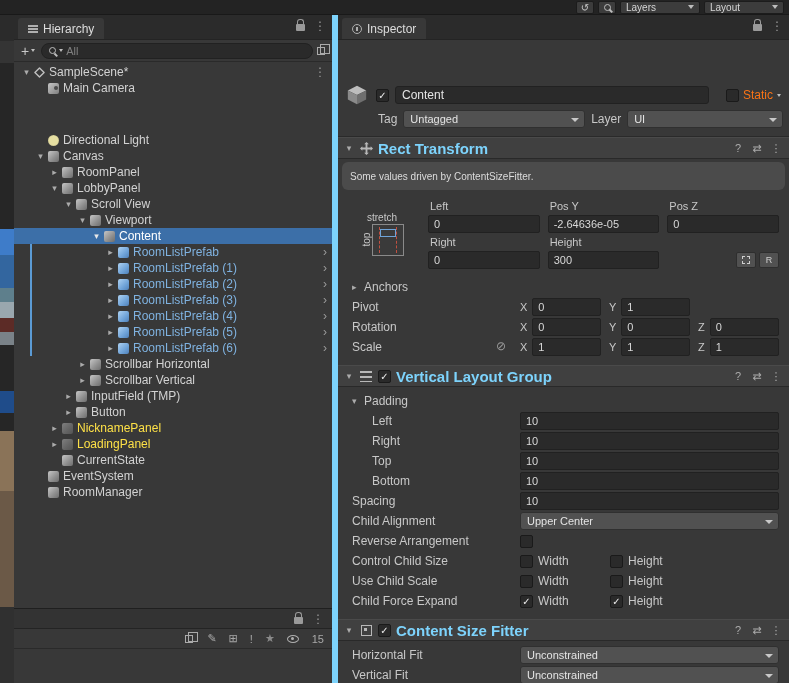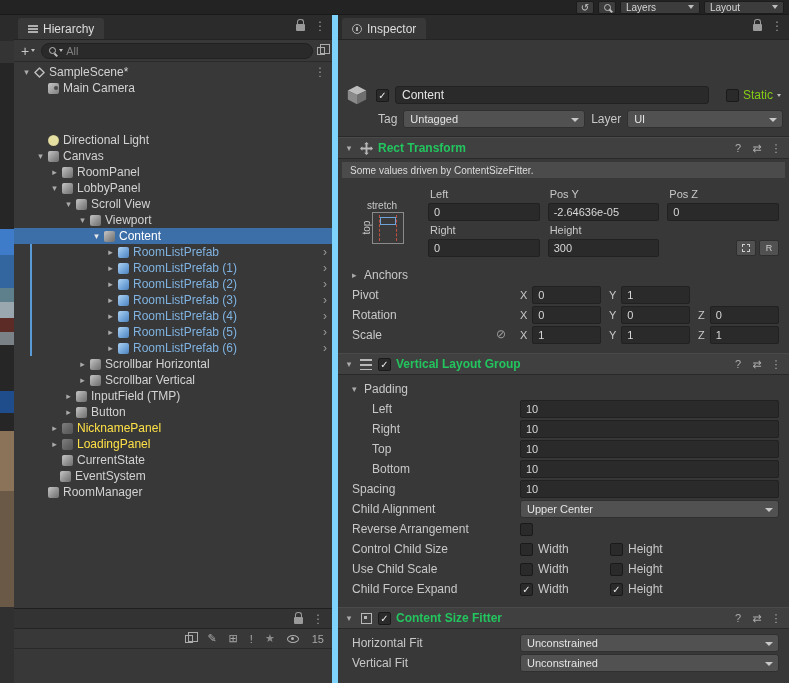--- a/index.html
+++ b/index.html
@@ -87,39 +87,39 @@
   
   .inspector { flex:1; display:flex; flex-direction:column; background:#383838;gap:37px; }
   .insp-body { flex:1; overflow:hidden; }
 
   .go-header { padding:5px 6px 6px 6px; border-bottom:1px solid #2A2A2A; }
   .go-row1 { display:flex; align-items:center; gap:6px; height:26px; }
   .go-cube { width:26px; height:24px; display:flex; align-items:center; justify-content:center; flex:none; }
   .checkbox { width:13px; height:13px; background:#2A2A2A; border:1px solid #1A1A1A; border-radius:2px; flex:none; display:flex; align-items:center; justify-content:center; font-size:10px; color:#EAEAEA; }
   .checkbox.checked::after { content:"✓"; }
   .name-field { flex:1; height:18px; background:#2A2A2A; border:1px solid #212121; border-radius:3px; display:flex; align-items:center; padding:0 6px; color:#E4E4E4; font-size:12px; }
-  .static-group { display:flex; align-items:center; gap:4px; flex:none; padding-right:2px; color:#84cc16;padding-left:11px; }
+  .static-group { display:flex; align-items:center; gap:4px; flex:none; padding-right:2px; color:#f97316;padding-left:11px; }
   .go-row2 { display:flex; align-items:center; gap:6px; height:22px; padding-left:34px; }
   .go-row2 .lbl { color:#C8C8C8; flex:none; }
   .dropdown { height:18px; background:#515151; border:1px solid #303030; border-radius:3px; display:flex; align-items:center; padding:0 18px 0 6px; position:relative; font-size:11px; color:#E4E4E4; white-space:nowrap; overflow:hidden; }
   .dropdown::after { content:""; position:absolute; right:5px; top:7px; border-left:4px solid transparent; border-right:4px solid transparent; border-top:4px solid #C8C8C8; }
   .dd-tag { flex:1.2; }
   .dd-layer { flex:1; }
 
   .comp-header { height:22px; background:#404040; border-top:1px solid #4A4A4A; border-bottom:1px solid #292929; display:flex; align-items:center; gap:5px; padding:0 6px; }
   .fold { font-size:9px; color:#ABABAB; width:10px; text-align:center; flex:none; }
   .comp-icon { width:14px; height:14px; display:flex; align-items:center; justify-content:center; flex:none; }
   .vlg-glyph { width:12px; height:11px; background:repeating-linear-gradient(#B8B8B8 0 2px, transparent 2px 5px); }
   .csf-glyph { width:11px; height:11px; border:1.5px solid #B8B8B8; position:relative; }
   .csf-glyph::after { content:""; position:absolute; left:2.5px; top:2.5px; width:3px; height:3px; background:#B8B8B8; }
-  .comp-title { color:#22c55e; font-weight:bold; font-size:12px; }
+  .comp-title { color:#7dd3fc; font-weight:bold; font-size:15px; }
   .hdr-spacer { flex:1; }
   .hdr-icon { color:#ABABAB; font-size:11px; width:14px; text-align:center; }
 
-  .helpbox { margin:3px 4px; height:16px; background:#4B4B4B; border-radius:0; display:flex; align-items:center; padding:0 8px; font-size:10px; color:#DCDCDC; }
+  .helpbox { margin:3px 4px; height:28px; background:#4B4B4B; border-radius:6px; display:flex; align-items:center; padding:0 8px; font-size:10px; color:#DCDCDC; }
 
   .rt-grid { display:grid; grid-template-columns:76px 1fr 1fr 1fr; column-gap:8px; row-gap:2px; grid-template-rows:14px 18px 14px 18px; padding:6px 10px 4px 6px; align-items:center; }
   .anchor-cell { grid-row:1/5; grid-column:1; display:flex; flex-direction:column; align-items:center; gap:1px; }
   .anchor-h { font-size:10px; color:#C8C8C8; }
   .anchor-flex { display:flex; align-items:center; }
   .anchor-v { font-size:10px; color:#C8C8C8; transform:rotate(-90deg); width:12px; flex:none; }
   .anchor-widget { width:32px; height:32px; border:1px solid #8A8A8A; background:#3A3A3A; position:relative; }
   .anchor-widget::before, .anchor-widget::after { content:""; position:absolute; top:2px; bottom:2px; border-left:1px dashed #C05040; }
   .anchor-widget::before { left:6px; } .anchor-widget::after { right:6px; }
   .aw-blue { position:absolute; left:7px; right:7px; top:4px; height:8px; border:1px solid #6FA3D8; }
@@ -331,21 +331,21 @@
         <div class="tree-row disabled" style="padding-left: 34px;">
           <span class="expander">▸</span>
           <span class="obj-icon gameobject"></span>
           <span class="tree-label">LoadingPanel</span>
         </div>
         <div class="tree-row" style="padding-left: 34px;">
           <span class="expander"></span>
           <span class="obj-icon gameobject"></span>
           <span class="tree-label">CurrentState</span>
         </div>
-        <div class="tree-row" style="padding-left: 32px;">
+        <div class="tree-row" style="padding-left: 20px;">
           <span class="expander"></span>
           <span class="obj-icon gameobject"></span>
           <span class="tree-label">EventSystem</span>
         </div>
         <div class="tree-row" style="padding-left: 20px;">
           <span class="expander"></span>
           <span class="obj-icon gameobject"></span>
           <span class="tree-label">RoomManager</span>
         </div>
       </div>

